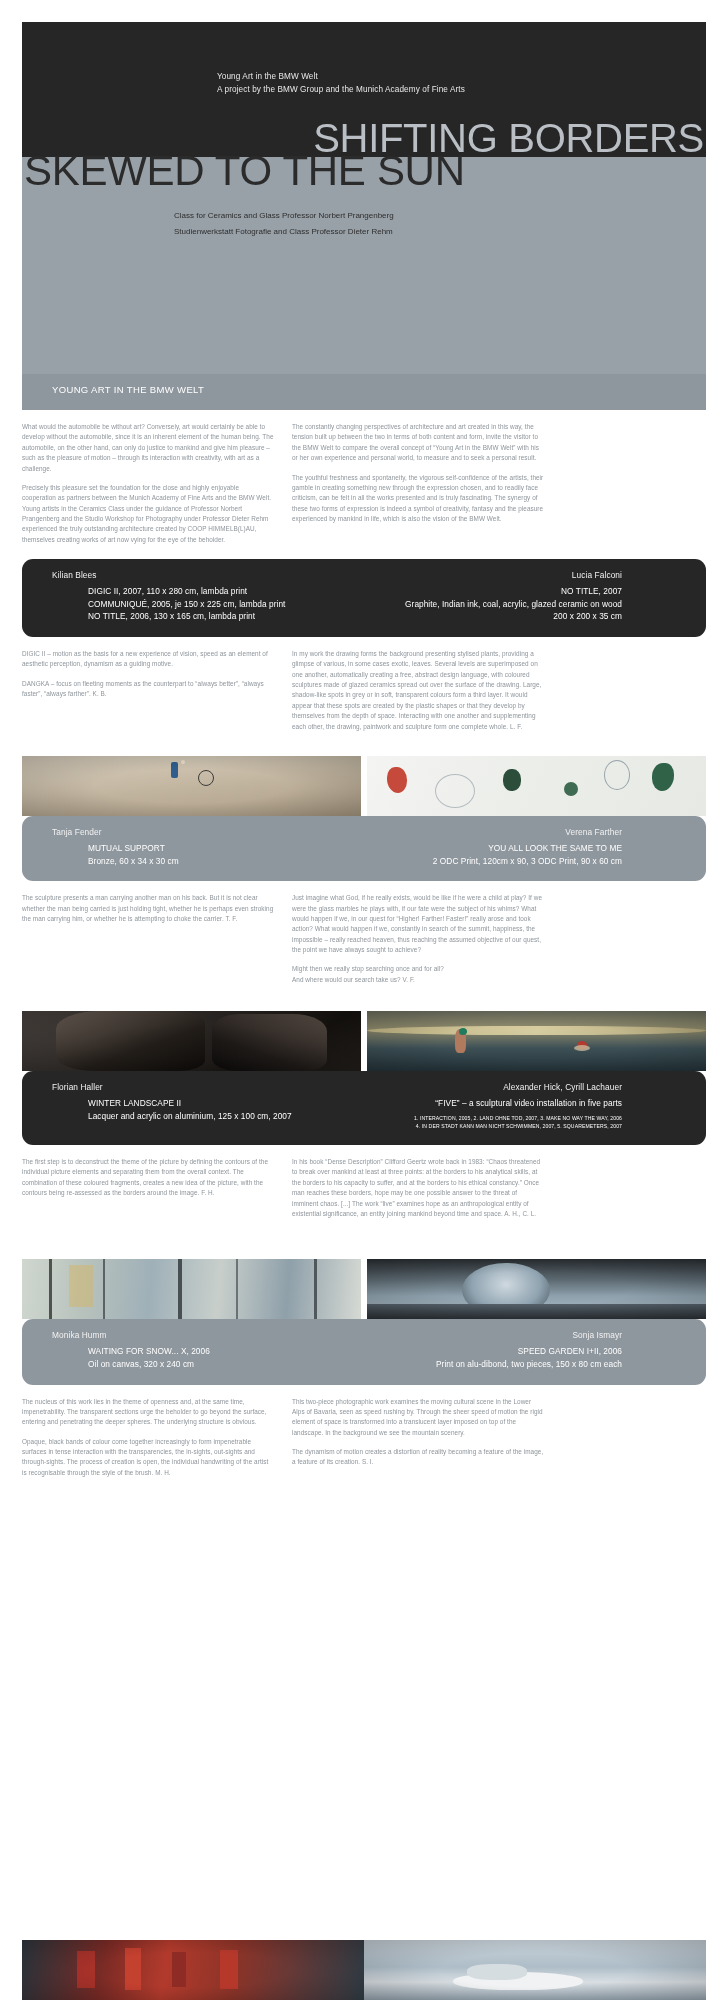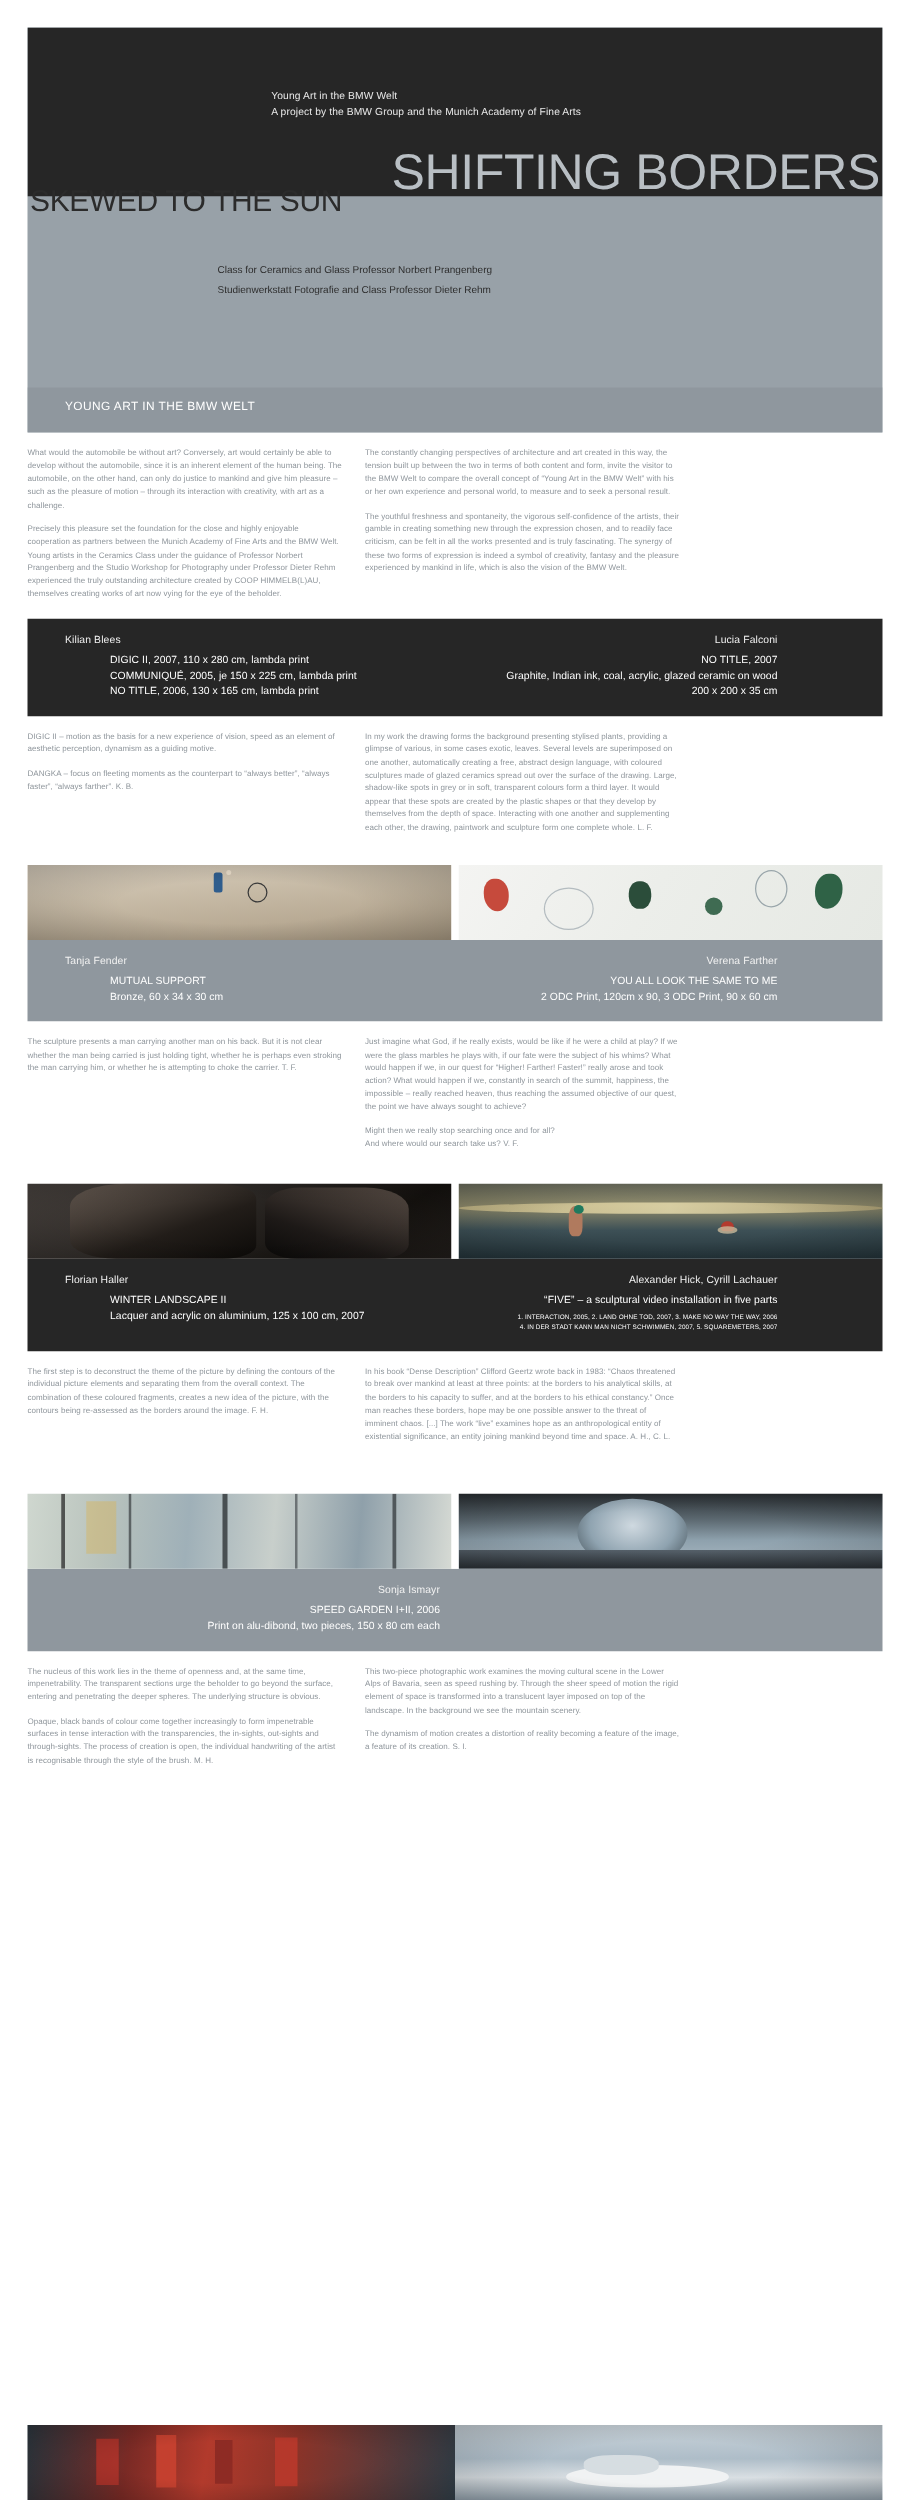--- a/index.html
+++ b/index.html
@@ -13,21 +13,21 @@
     width: 728px;
     height: 2000px;
     background: #ffffff;
     overflow: hidden;
   }
 
   
   .hero {
     position: relative;
     margin: 22px 22px 0 22px;
-    height: 324px;
+    height: 388px;
     background: #98a1a8;
     overflow: hidden;
   }
   .hero-dark {
     position: absolute;
     left: 0; top: 0;
     width: 100%;
     height: 135px;
     background: #262626;
   }
@@ -51,21 +51,21 @@
     font-size: 40px;
     font-weight: 400;
     color: #b9bfc4;
     letter-spacing: -0.3px;
     line-height: 1;
     white-space: nowrap;
   }
   .hero-title2 {
     position: absolute;
     left: 2px; top: 128px;
-    font-size: 24px;
+    font-size: 42px;
     font-weight: 400;
     color: #2b2b2b;
     letter-spacing: -0.3px;
     line-height: 1;
     white-space: nowrap;
   }
   .hero-credit1 {
     position: absolute;
     left: 152px; top: 189px;
     font-size: 8px;
@@ -108,20 +108,21 @@
   }
   .col p { margin-bottom: 9px; }
   .col p:last-child { margin-bottom: 0; }
 
   
   .band {
     margin: 0 22px;
     display: flex;
     gap: 18px;
     padding: 11px 30px 14px 30px;
+    border-radius: 11px;
   }
   .band.dark { background: #262626; }
   .band.grey { background: #8f979e; }
   .band-col { width: 252px; }
   .band-col.wide { width: 300px; text-align: right; }
   .band-name {
     font-size: 8.3px;
     color: #f2f2f2;
     margin-bottom: 5px;
     letter-spacing: .1px;
@@ -317,20 +318,25 @@
       <div class="spk" style="left:86%;top:0;width:3px;height:100%;background:#22262a;border-radius:0;opacity:.65;"></div>
       <div class="spk" style="left:14%;top:10%;width:24px;height:70%;background:#d8b45c;border-radius:0;opacity:.45;"></div>
     </div>
     <div class="gap"></div>
     <div class="ph ph-alps ph-vig">
       <div class="spk" style="left:28%;top:6%;width:88px;height:54px;background:radial-gradient(ellipse at 50% 40%,#cfd9e0 0%,#8fa3b0 55%,#3b474e 100%);border-radius:50%;"></div>
       <div class="spk" style="left:0;bottom:0;width:100%;height:26%;background:linear-gradient(180deg,#556069,#2b3136);border-radius:0;"></div>
     </div>
   </div>
   <div class="band grey">
+    <div class="band-col">
+      <div class="band-name">Monika Humm</div>
+      <div class="band-line">WAITING FOR SNOW... X, 2006</div>
+      <div class="band-line">Oil on canvas, 320 x 240 cm</div>
+    </div>
     <div class="band-col wide">
       <div class="band-name">Sonja Ismayr</div>
       <div class="band-line">SPEED GARDEN I+II, 2006</div>
       <div class="band-line">Print on alu-dibond, two pieces, 150 x 80 cm each</div>
     </div>
   </div>
   <div class="cols">
     <div class="col">
       <p>The nucleus of this work lies in the theme of openness and, at the same time, impenetrability. The transparent sections urge the beholder to go beyond the surface, entering and penetrating the deeper spheres. The underlying structure is obvious.</p>
       <p>Opaque, black bands of colour come together increasingly to form impenetrable surfaces in tense interaction with the transparencies, the in-sights, out-sights and through-sights. The process of creation is open, the individual handwriting of the artist is recognisable through the style of the brush. M. H.</p>

